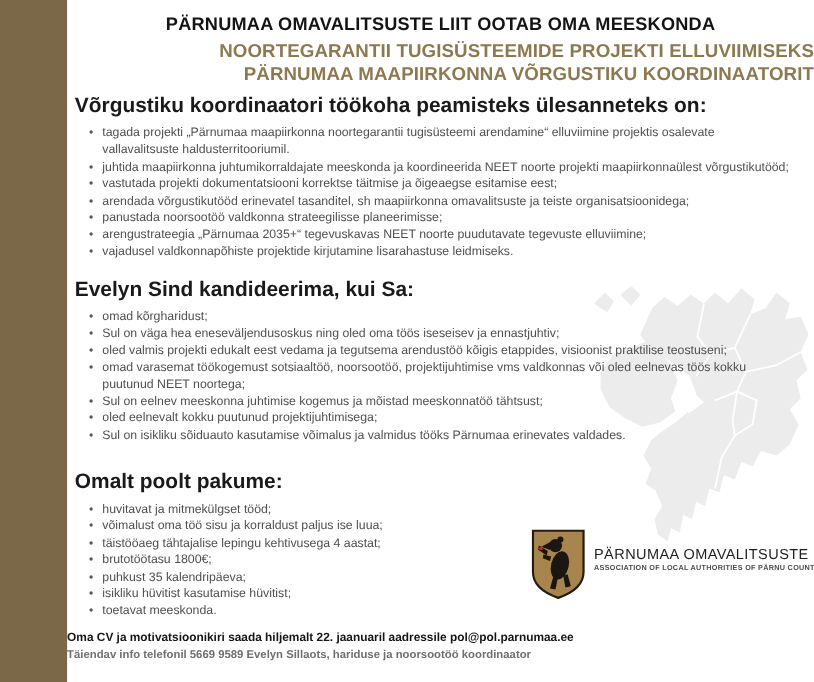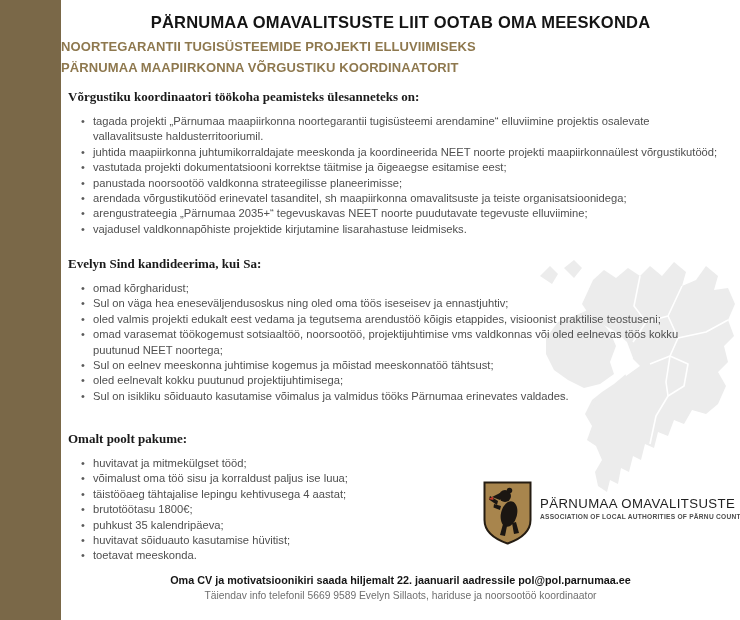--- a/index.html
+++ b/index.html
@@ -14,29 +14,29 @@
   .map-graphic {
     position:absolute; left:538px; top:246px; width:200px; height:248px; z-index:0;
   }
   .header-black {
     position:absolute; left:61px; right:0; top:12px; z-index:1;
     text-align:center; font-weight:700; font-size:16.5px; line-height:20px;
     letter-spacing:0.2px; color:#141414;
   }
   .header-gold {
     position:absolute; left:61px; right:0; top:36px; z-index:1;
-    text-align:left; font-weight:700; font-size:13px; line-height:21px;
+    text-align:right; font-weight:700; font-size:17px; line-height:21px;
     letter-spacing:0.1px; color:#8e784e;
   }
   .block { position:absolute; left:68px; width:652px; z-index:1; }
   #section-tasks  { top:89px;  }
   #section-expect { top:256px; }
   #section-offer  { top:431px; }
   .block h2 {
-    margin:0; font-size:13px; font-weight:700; color:#1a1a1a; line-height:15px;font-family:Liberation Serif, serif;
+    margin:0; font-size:19px; font-weight:700; color:#1a1a1a; line-height:15px;
   }
   .block ul { list-style:none; margin:10px 0 0 13px; padding:0; }
   .block li {
     position:relative; padding-left:12px;
     font-size:11.2px; line-height:15.4px; color:#4f4f4f;
   }
   .block li::before {
     content:"\2022"; position:absolute; left:0; top:0;
     font-size:11px; color:#5a5a5a;
   }
@@ -44,23 +44,23 @@
   .shield-svg { width:49px; height:64px; display:block; }
   .logo-text { margin-left:8px; padding-top:15px; }
   .logo-name {
     font-size:13.2px; line-height:15px; letter-spacing:0.4px;
     color:#1f1f1f; white-space:nowrap;
   }
   .logo-sub {
     margin-top:2px; font-size:6.6px; font-weight:700; letter-spacing:0.26px;
     color:#4c4c4c; white-space:nowrap;
   }
-  .footer-line { position:absolute; left:61px; right:0; z-index:1; text-align:center; }
+  .footer-line { position:absolute; left:61px; right:0; z-index:1; }
   #footer-bold { top:574px; font-size:10.8px; font-weight:700; color:#151515; }
-  #footer-gray { top:590px; font-size:10.3px; color:#6f6f6f; }
+  #footer-gray { top:590px; font-size:10.3px; color:#6f6f6f;font-weight:bold; }
 </style>
 </head>
 <body>
 
 <div id="page">
 
   <div class="side-bar"></div>
 
   <svg class="map-graphic" viewBox="0 0 200 248" xmlns="http://www.w3.org/2000/svg" aria-hidden="true">
     <g fill="#ececec" stroke="none">
@@ -88,22 +88,22 @@
     <div>NOORTEGARANTII TUGISÜSTEEMIDE PROJEKTI ELLUVIIMISEKS</div>
     <div>PÄRNUMAA MAAPIIRKONNA VÕRGUSTIKU KOORDINAATORIT</div>
   </div>
 
   <section class="block" id="section-tasks">
     <h2>Võrgustiku koordinaatori töökoha peamisteks ülesanneteks on:</h2>
     <ul>
       <li>tagada projekti „Pärnumaa maapiirkonna noortegarantii tugisüsteemi arendamine“ elluviimine projektis osalevate vallavalitsuste haldusterritooriumil.</li>
       <li>juhtida maapiirkonna juhtumikorraldajate meeskonda ja koordineerida NEET noorte projekti maapiirkonnaülest võrgustikutööd;</li>
       <li>vastutada projekti dokumentatsiooni korrektse täitmise ja õigeaegse esitamise eest;</li>
+      <li>arendada võrgustikutööd erinevatel tasanditel, sh maapiirkonna omavalitsuste ja teiste organisatsioonidega;</li>
       <li>panustada noorsootöö valdkonna strateegilisse planeerimisse;</li>
-      <li>arendada võrgustikutööd erinevatel tasanditel, sh maapiirkonna omavalitsuste ja teiste organisatsioonidega;</li>
       <li>arengustrateegia „Pärnumaa 2035+“ tegevuskavas NEET noorte puudutavate tegevuste elluviimine;</li>
       <li>vajadusel valdkonnapõhiste projektide kirjutamine lisarahastuse leidmiseks.</li>
     </ul>
   </section>
 
   <section class="block" id="section-expect">
     <h2>Evelyn Sind kandideerima, kui Sa:</h2>
     <ul>
       <li>omad kõrgharidust;</li>
       <li>Sul on väga hea eneseväljendusoskus ning oled oma töös iseseisev ja ennastjuhtiv;</li>
@@ -116,21 +116,21 @@
   </section>
 
   <section class="block" id="section-offer">
     <h2>Omalt poolt pakume:</h2>
     <ul>
       <li>huvitavat ja mitmekülgset tööd;</li>
       <li>võimalust oma töö sisu ja korraldust paljus ise luua;</li>
       <li>täistööaeg tähtajalise lepingu kehtivusega 4 aastat;</li>
       <li>brutotöötasu 1800€;</li>
       <li>puhkust 35 kalendripäeva;</li>
-      <li>huvitavat sõiduauto kasutamise hüvitist;</li>
+      <li>isikliku hüvitist kasutamise hüvitist;</li>
       <li>toetavat meeskonda.</li>
     </ul>
   </section>
 
   <div class="logo">
     <svg class="shield-svg" viewBox="0 0 98 128" xmlns="http://www.w3.org/2000/svg" aria-hidden="true">
       <path d="M3,3 H95 V78 C95,102 75,116 49,125 C23,116 3,102 3,78 Z" fill="#a8854d" stroke="#241c12" stroke-width="4"></path>
       <g fill="#1b1612">
         <ellipse cx="52" cy="66" rx="16" ry="26" transform="rotate(14 52 66)"></ellipse>
         <circle cx="44" cy="30" r="12"></circle>

